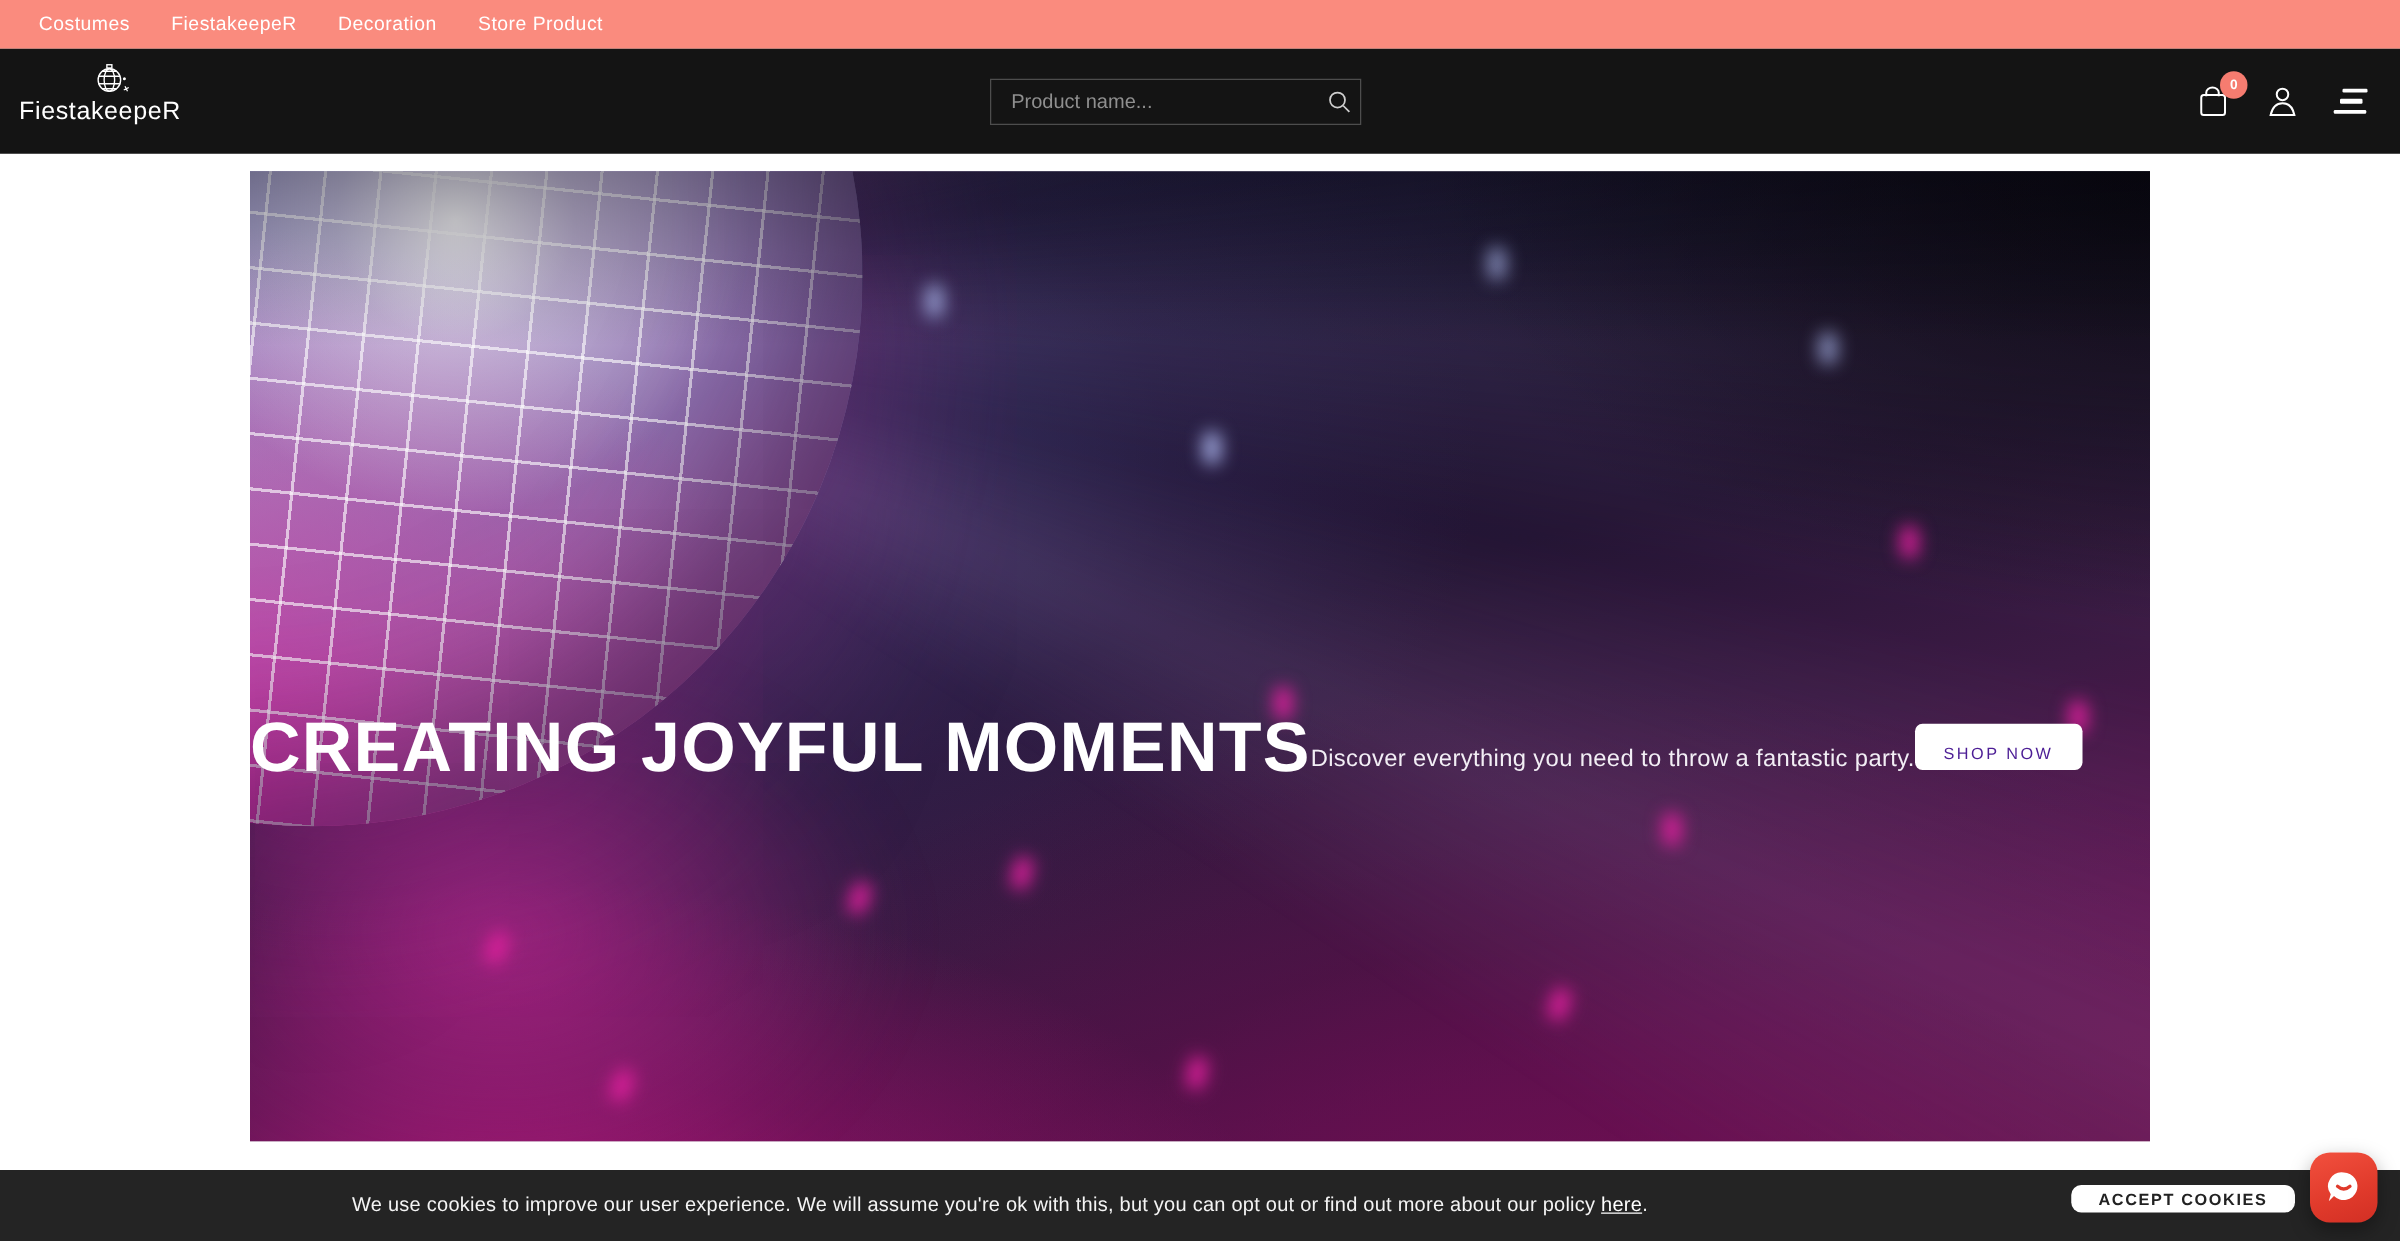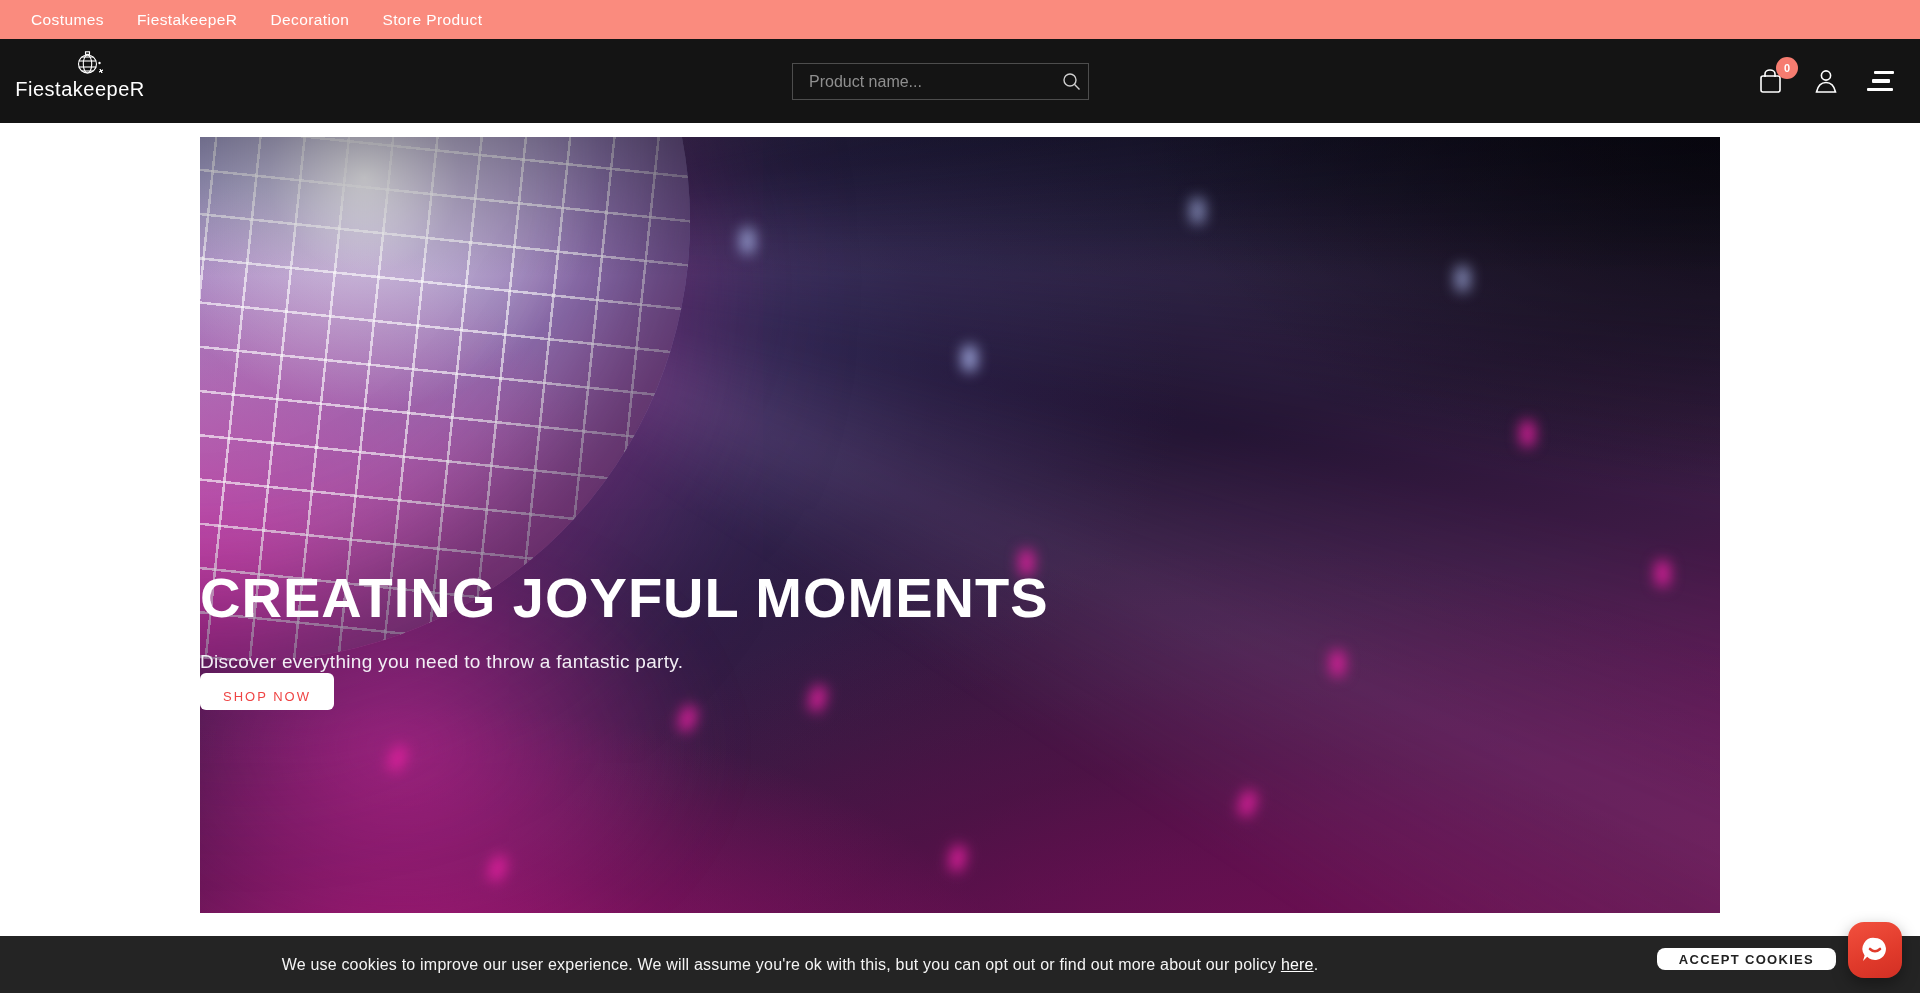--- a/index.html
+++ b/index.html
@@ -72,26 +72,26 @@
         radial-gradient(circle at 40% 102%, rgba(233,42,172,.9) 0%, rgba(210,60,165,.5) 22%, transparent 48%),
         radial-gradient(circle at 8% 12%,  rgba(95,105,175,.65) 0%, transparent 55%),
         linear-gradient(150deg, #7d82b5 0%, #9a94c4 28%, #a79ccb 48%, #8f6fae 70%, #a8569f 86%, #c44f9d 100%);
       box-shadow: inset -40px -60px 120px rgba(35,12,55,.55), 0 60px 160px rgba(190,35,150,.35); }
 
   
   .dot { position:absolute; width:15px; height:27px; border-radius:8px; filter:blur(7px); pointer-events:none; }
   .dot.blue { background:rgba(172,182,238,.85); }
   .dot.pink { background:rgba(226,32,158,.9); }
 
-  .hero-content { position:absolute; left:0; right:0; top:428px; display:flex; flex-direction:column;
-                  align-items:flex-start; text-align:center; z-index:3; }
+  .hero-content { position:absolute; left:0; right:0; top:428px; display:flex; flex-direction:row;
+                  align-items:center; text-align:center; z-index:3; }
   .hero-title { color:#ffffff; font-size:56px; font-weight:bold; line-height:1.17; letter-spacing:1px;
                 max-width:900px; }
   .hero-subtitle { color:#f2eef5; font-size:19px; letter-spacing:.3px; margin-top:20px; }
-  .cta-btn { background:#ffffff; color:#ef4444; border:none; border-radius:6px;
+  .cta-btn { background:#ffffff; color:#4c1d95; border:none; border-radius:6px;
              height:37px; padding:16px 23px; font-size:13px; letter-spacing:2px; cursor:pointer;
              font-family:"Liberation Sans",sans-serif; }
 
   
   .cookie-bar { position:absolute; left:0; right:0; bottom:0; height:57px; background:#242424;
                 display:flex; align-items:center; justify-content:center; padding-right:320px; }
   .cookie-text { color:#f4f4f4; font-size:16px; letter-spacing:.2px; }
   .cookie-text a { color:#ffffff; text-decoration:underline; cursor:pointer;margin-top:40px; }
   .accept-btn { position:absolute; right:84px; top:12px; height:22px; background:#ffffff; color:#222222;
                 border:none; border-radius:8px; padding:0 22px; font-size:13px; font-weight:bold;

